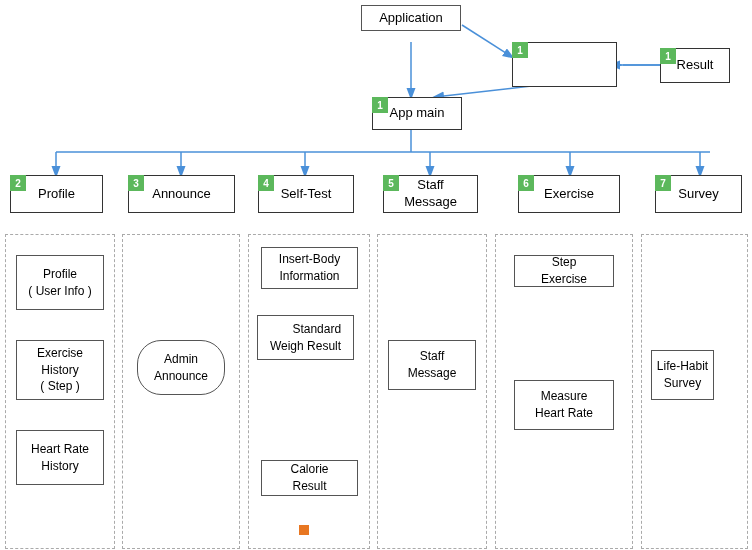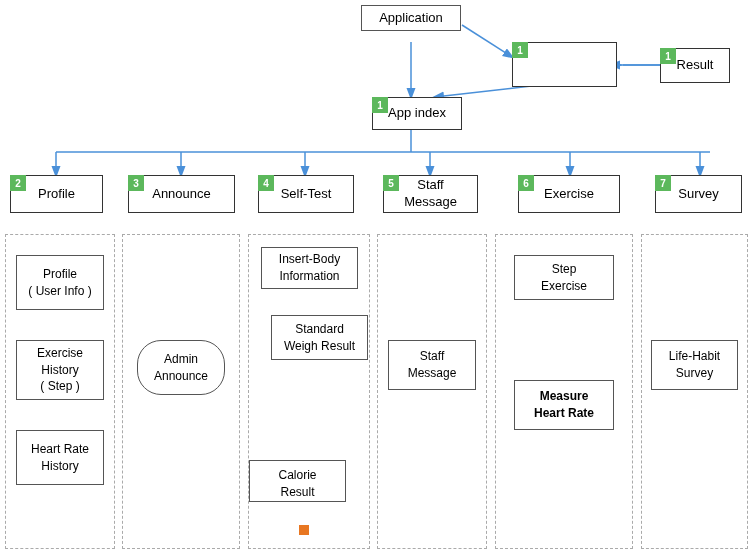--- a/index.html
+++ b/index.html
@@ -139,21 +139,21 @@
     <defs>
       <marker id="arr2" markerWidth="8" markerHeight="8" refX="0" refY="3" orient="auto">
         <path d="M8,0 L8,6 L0,3 z" fill="#4a90d9"></path>
       </marker>
     </defs>
     <line x1="43" y1="7" x2="6" y2="7" stroke="#4a90d9" stroke-width="1.5" marker-end="url(#arr2)"></line>
   </svg>
 
   <div class="box" style="left:372px; top:97px; width:90px; height:33px;">
     <div class="badge">1</div>
-    <span>App index</span>
+    <span>App main</span>
   </div>
 
   <div class="box" style="left:10px; top:175px; width:93px; height:38px;">
     <div class="badge">2</div>
     <span>Profile</span>
   </div>
 
   <div class="box" style="left:128px; top:175px; width:107px; height:38px;">
     <div class="badge">3</div>
     <span>Announce</span>
@@ -200,50 +200,50 @@
       <span>Admin<br>Announce</span>
     </div>
   </div>
 
   <div class="section-container" style="left:248px; top:220px; width:122px; height:315px;">
 
     <div class="inner-box" style="left:12px; top:12px; width:97px; height:42px;">
       <span>Insert-Body<br>Information</span>
     </div>
 
-    <div class="inner-box" style="left:22px; top:80px; width:97px; height:45px;">
+    <div class="inner-box" style="left:8px; top:80px; width:97px; height:45px;text-align:right;">
       <span>Standard<br>Weigh Result</span>
     </div>
 
 
-    <div class="inner-box" style="left:0; top:225px; width:97px; height:42px;align-items:flex-end;">
+    <div class="inner-box" style="left:12px; top:225px; width:97px; height:36px;align-items:flex-end;">
       <span>Calorie<br>Result</span>
     </div>
 
     <div style="position:absolute; left:50px; top:290px; width:10px; height:10px; background:#e87722;"></div>
   </div>
 
   <div class="section-container" style="left:377px; top:220px; width:110px; height:315px;">
 
     <div class="inner-box" style="left:10px; top:105px; width:88px; height:50px;">
       <span>Staff<br>Message</span>
     </div>
   </div>
 
   <div class="section-container" style="left:495px; top:220px; width:138px; height:315px;">
 
-    <div class="inner-box" style="left:18px; top:20px; width:100px; height:45px;">
+    <div class="inner-box" style="left:18px; top:20px; width:100px; height:32px;">
       <span>Step<br>Exercise</span>
     </div>
 
-    <div class="inner-box" style="left:18px; top:145px; width:100px; height:50px;font-weight:bold;">
+    <div class="inner-box" style="left:18px; top:145px; width:100px; height:50px;">
       <span>Measure<br>Heart Rate</span>
     </div>
   </div>
 
   <div class="section-container" style="left:641px; top:220px; width:107px; height:315px;">
 
-    <div class="inner-box" style="left:9px; top:105px; width:87px; height:50px;">
+    <div class="inner-box" style="left:9px; top:115px; width:63px; height:50px;">
       <span>Life-Habit<br>Survey</span>
     </div>
   </div>
 
 </div>
 
 </body></html>

